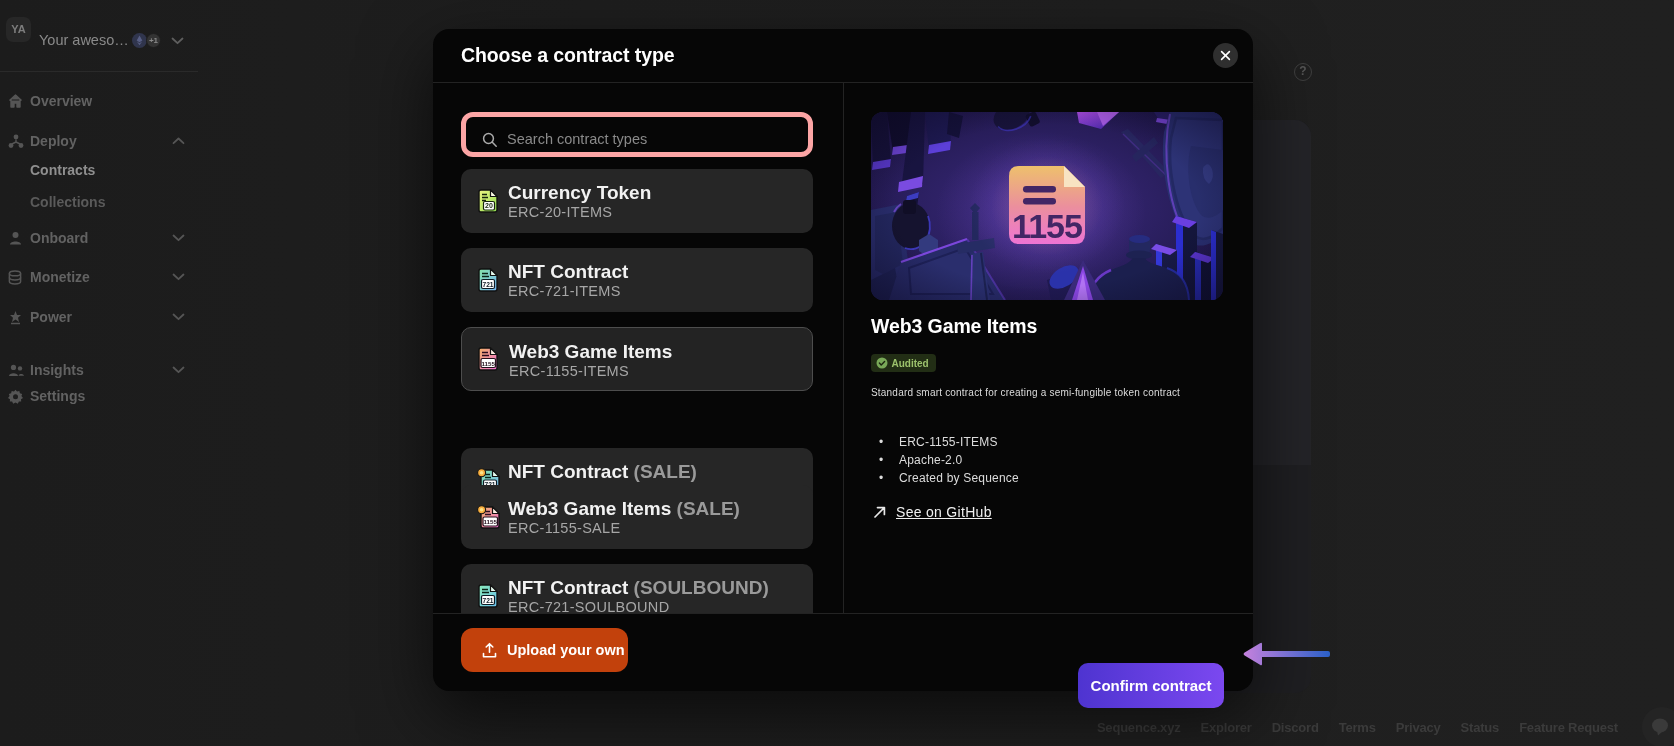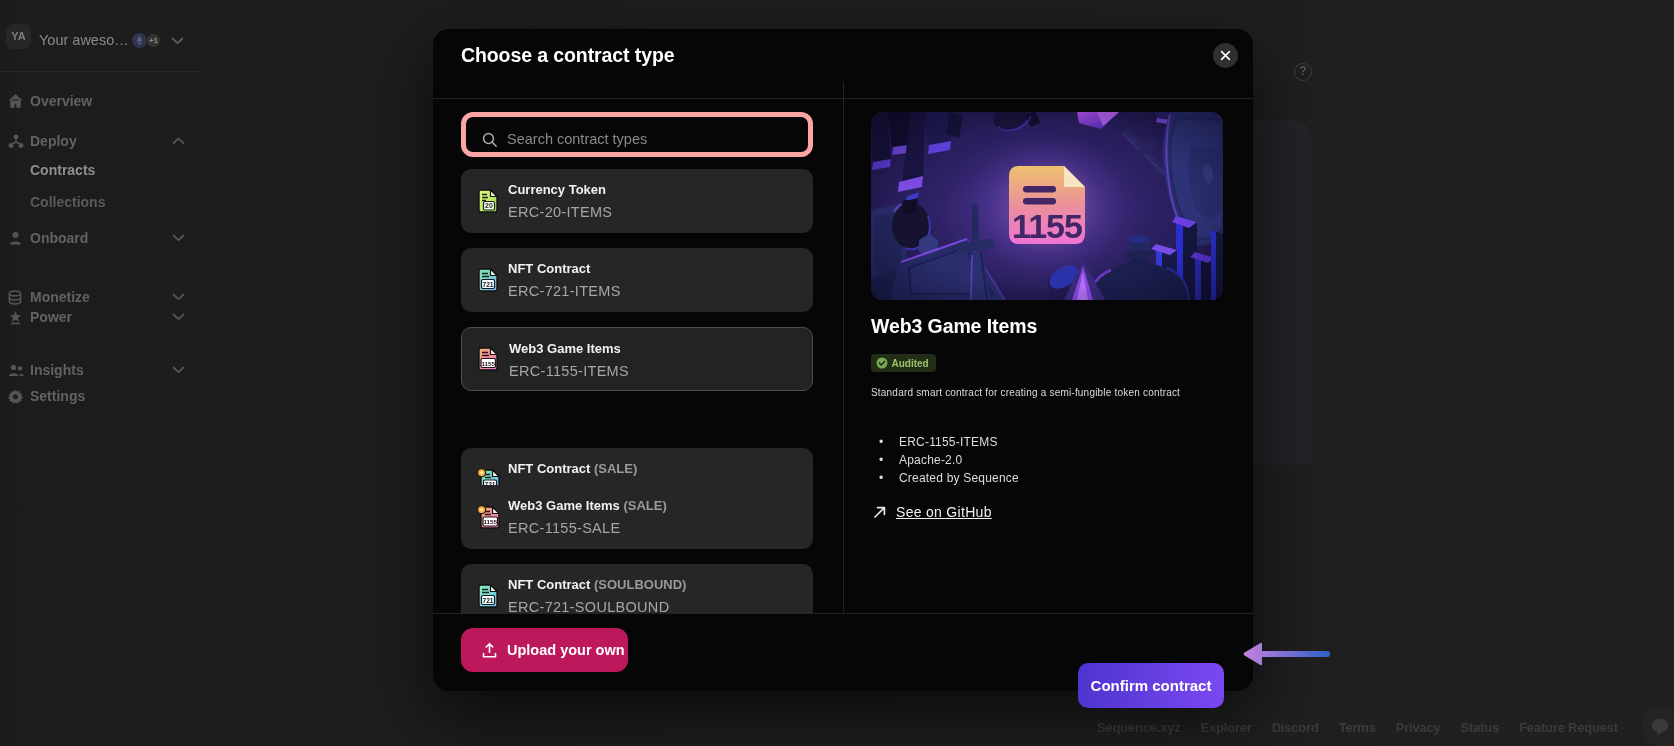--- a/index.html
+++ b/index.html
@@ -10,65 +10,65 @@
   #page { position:relative; width:1674px; height:746px; background:linear-gradient(90deg,#1c1c1c 0%,#1e1e1e 35%,#202020 100%); }
   .sb-item { position:absolute; left:0; width:198px; height:24px; display:flex; align-items:center; }
   .sb-item svg { position:absolute; left:8px; }
   .sb-label { position:absolute; left:30px; font-size:14px; font-weight:bold; color:#626262; }
   .sb-item svg.sb-chev { position:absolute; left:172px; top:auto; }
   .sub-label { position:absolute; left:30px; font-size:14px; font-weight:bold; color:#5a5a5a; }
   .foot-link { font-size:13px; font-weight:bold; color:#3b3b3b; letter-spacing:-0.2px; }
   
   #modal { position:absolute; left:433px; top:29px; width:820px; height:662px;
     background:#060606; border-radius:16px; box-shadow:0 24px 70px rgba(0,0,0,.65); }
-  #mhead { position:absolute; left:0; top:0; width:820px; height:70px;
+  #mhead { position:absolute; left:0; top:0; width:820px; height:54px;
     border-bottom:1px solid #232323; }
   #mtitle { position:absolute; left:28px; top:15px; font-size:19.5px; font-weight:bold; color:#fff; letter-spacing:-0.1px; }
   #mclose { position:absolute; left:780px; top:14px; width:25px; height:25px; border-radius:50%;
     background:#2f2f2f; }
   #vdiv { position:absolute; left:410px; top:53px; width:1px; height:532px; background:#232323; }
   #hdiv2 { position:absolute; left:0; top:584px; width:820px; height:1px; background:#232323; }
   
   #search { position:absolute; left:28px; top:83px; width:352px; height:45px;
     border:5px solid #fca5a5; border-radius:12px; }
   #search .ph { position:absolute; left:41px; top:14px; font-size:14.5px; color:#8a8a8a; }
   #cards { position:absolute; left:28px; top:140px; width:352px; height:444px; overflow:hidden; }
   .card { position:absolute; left:0; width:352px; height:64px; background:#262626;
     border-radius:10px; }
   .card.sel { background:#232323; border:1px solid #4d4d4d; }
   .cicon { position:absolute; left:16px; top:20px; }
-  .ct { position:absolute; left:47px; top:13px; font-size:13px; font-weight:bold; color:#f2f2f2; }
+  .ct { position:absolute; left:47px; top:13px; font-size:19px; font-weight:bold; color:#f2f2f2; }
   .ct .dim { color:#9a9a9a; }
   .cs { position:absolute; left:47px; top:35px; font-size:14.5px; color:#a6a6a6; letter-spacing:.3px; }
   
   #hero { position:absolute; left:438px; top:83px; width:352px; height:188px; border-radius:12px; overflow:hidden; }
   #rtitle { position:absolute; left:438px; top:286px; font-size:19.5px; font-weight:bold; color:#fff; letter-spacing:-0.1px; }
   #badge { position:absolute; left:438px; top:325px; height:18px; background:#222e15; border-radius:4px;
     display:flex; align-items:center; padding:0 7px 0 5px; }
   #badge span { font-size:10px; font-weight:bold; color:#9cc26c; margin-left:3.5px; }
   #rdesc { position:absolute; left:438px; top:355px; width:345px; font-size:10px; color:#dcdcdc; line-height:18.5px; letter-spacing:.2px; }
   #rlist { position:absolute; left:446px; top:405px; font-size:12px; color:#dcdcdc; line-height:17.8px; letter-spacing:.2px; }
   #rlist .b { display:inline-block; width:20px; }
   #github { position:absolute; left:440px; top:474px; }
   #github span { font-size:14px; font-weight:normal; color:#f0f0f0; text-decoration:underline; margin-left:9px; letter-spacing:.3px; }
   
-  #upload { position:absolute; left:28px; top:599px; width:167px; height:44px; background:#be185d;
+  #upload { position:absolute; left:28px; top:599px; width:167px; height:44px; background:#c2410c;
     border-radius:12px; display:flex; align-items:center; }
   #upload span { font-size:14.5px; font-weight:bold; color:#fff; margin-left:9px; white-space:nowrap; }
   #confirm { position:absolute; left:645px; top:598px; width:146px; height:45px;
     background:linear-gradient(90deg,#4e34d0,#7b48f0); border-radius:10px;
     display:flex; align-items:center; justify-content:center;margin-top:36px; }
   #confirm span { font-size:15px; font-weight:bold; color:#fff; }
 </style>
 </head>
 <body>
 <div id="page">
 
   <div id="sidebar">
-    <div class="abs" style="left:6px; top:24px; width:25px; height:25px; border-radius:7px; background:#272727;">
+    <div class="abs" style="left:6px; top:17px; width:25px; height:25px; border-radius:7px; background:#272727;">
       <div style="font-size:11px; font-weight:bold; color:#7d7d7d; text-align:center; line-height:25px;">YA</div>
     </div>
     <div class="abs" style="left:39px; top:32px; font-size:14.5px; font-weight:normal; color:#8a8a8a;">Your aweso…</div>
     <div class="abs" style="left:132px; top:33px; width:15px; height:15px; border-radius:50%; background:#30354d;">
       <svg width="15" height="15" viewBox="0 0 15 15">
           <path d="M7.5 2.5 L10.3 7.4 L7.5 9.2 L4.7 7.4 Z M7.5 10.2 L10.1 8.5 L7.5 12.3 L4.9 8.5 Z" fill="#585f85"></path>
         </svg>
     </div>
     <div class="abs" style="left:146px; top:33px; width:15px; height:15px; border-radius:50%; background:#333333; border:1px solid #1d1d1d;">
       <div style="font-size:8px; font-weight:bold; color:#8a8a8a; text-align:center; line-height:14px;">+1</div>
@@ -105,21 +105,21 @@
     <div class="sb-item" style="top:226px;">
       <svg width="15" height="15" viewBox="0 0 15 15">
           <circle cx="7.5" cy="4" r="3" fill="#555"></circle>
           <path d="M2 13.5 C2 9.5 13 9.5 13 13.5 Z" fill="#555"></path>
         </svg>
       <span class="sb-label">Onboard</span>
       <svg class="sb-chev" width="13" height="8" viewBox="0 0 13 8">
           <path d="M1.5 1.5 L6.5 6.2 L11.5 1.5" fill="none" stroke="#555" stroke-width="1.8" stroke-linecap="round" stroke-linejoin="round"></path>
         </svg>
     </div>
-    <div class="sb-item" style="top:265px;margin-top:20px;">
+    <div class="sb-item" style="top:265px;">
       <svg width="16" height="15" viewBox="0 0 16 15">
           <ellipse cx="7" cy="3.4" rx="5.6" ry="2.4" fill="none" stroke="#555" stroke-width="1.5"></ellipse>
           <path d="M1.4 3.4 L1.4 7.5 C1.4 8.8 3.9 9.9 7 9.9 C10.1 9.9 12.6 8.8 12.6 7.5 L12.6 3.4" fill="none" stroke="#555" stroke-width="1.5"></path>
           <path d="M1.4 7.5 L1.4 11.6 C1.4 12.9 3.9 14 7 14 C10.1 14 12.6 12.9 12.6 11.6 L12.6 7.5" fill="none" stroke="#555" stroke-width="1.5"></path>
         </svg>
       <span class="sb-label">Monetize</span>
       <svg class="sb-chev" width="13" height="8" viewBox="0 0 13 8">
           <path d="M1.5 1.5 L6.5 6.2 L11.5 1.5" fill="none" stroke="#555" stroke-width="1.8" stroke-linecap="round" stroke-linejoin="round"></path>
         </svg>
     </div>

